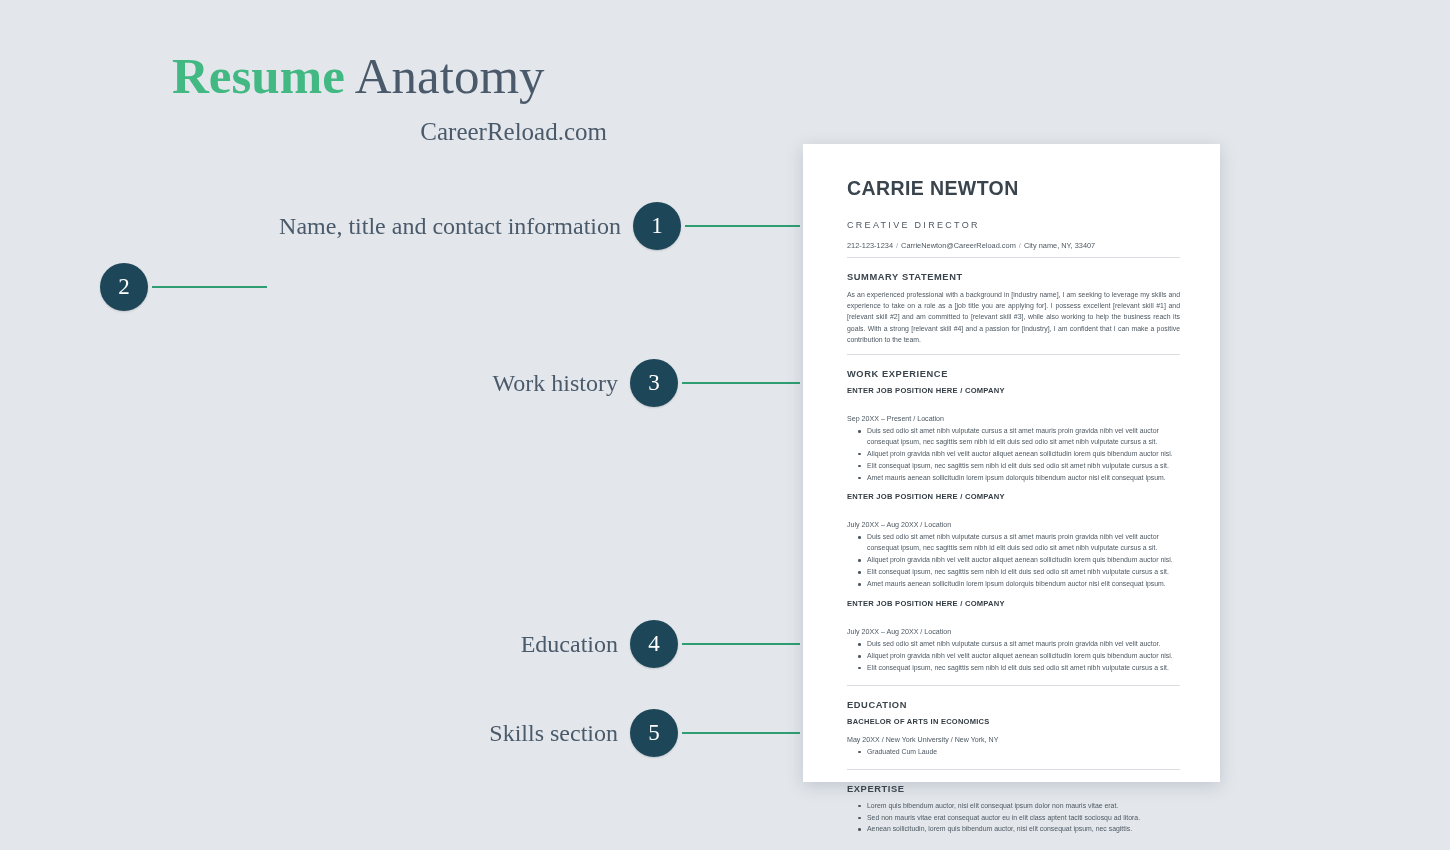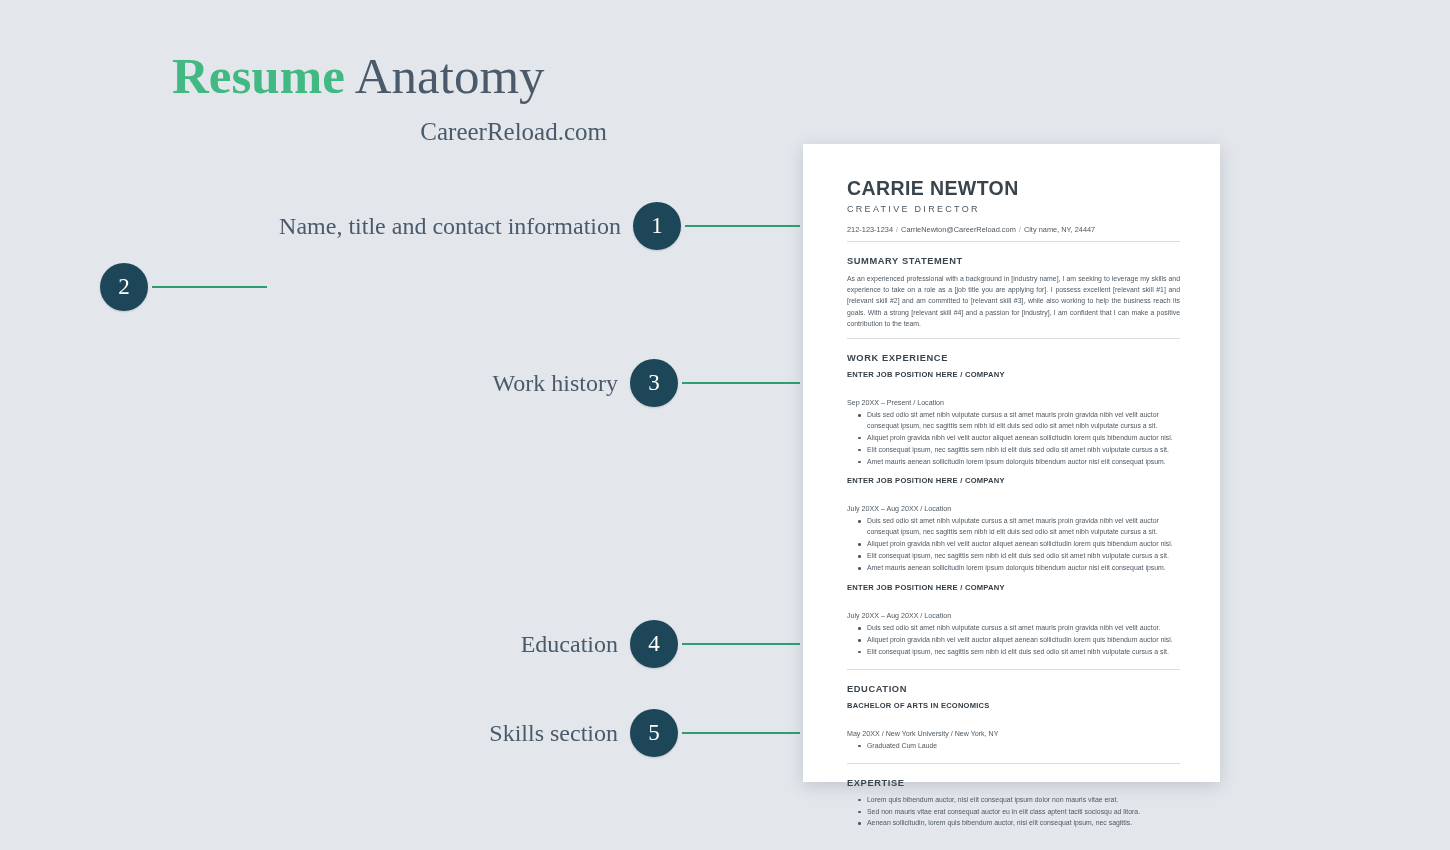--- a/index.html
+++ b/index.html
@@ -110,21 +110,21 @@
     font-size: 19.5px;
     font-weight: bold;
     letter-spacing: 0.4px;
     color: #3a444d;
     margin: 0;
   }
   .r-role {
     font-size: 9px;
     letter-spacing: 2.3px;
     color: #4d5861;
-    margin-top: 4px;
+    margin-top: 20px;
   }
   .r-contact {
     font-size: 7.4px;
     color: #4d5861;
     margin-top: 11px;
     padding-bottom: 7px;
     border-bottom: 1px solid #d9dde1;
   }
   .r-contact span.sep {
     color: #9aa3ab;
@@ -188,21 +188,21 @@
   .r-edu-degree {
     font-size: 7.5px;
     font-weight: bold;
     letter-spacing: 0.25px;
     color: #333c44;
     margin-top: 4px;
   }
   .r-edu-meta {
     font-size: 7.1px;
     color: #4d5861;
-    margin-top: 20px;
+    margin-top: 10px;
   }
 </style>
 </head>
 <body>
 
 <div class="title-block">
   <div class="main-title"><span class="accent">Resume</span><span class="rest"> Anatomy</span></div>
   <div class="subtitle">CareerReload.com</div>
 </div>
 
@@ -238,21 +238,21 @@
   </div>
 
 </div>
 
 <div class="resume">
 
   <div class="r-name">CARRIE NEWTON</div>
   <div class="r-role">CREATIVE DIRECTOR</div>
 
   <div class="r-contact">
-    <span>212-123-1234</span><span class="sep">/</span><span>CarrieNewton@CareerReload.com</span><span class="sep">/</span><span>City name, NY, 24447</span>
+    <span>212-123-1234</span><span class="sep">/</span><span>CarrieNewton@CareerReload.com</span><span class="sep">/</span><span>City name, NY, 33407</span>
   </div>
 
   <div class="r-section-title">SUMMARY STATEMENT</div>
   <div class="r-summary">As an experienced professional with a background in [industry name], I am seeking to leverage my skills and experience to take on a role as a [job title you are applying for]. I possess excellent [relevant skill #1] and [relevant skill #2] and am committed to [relevant skill #3], while also working to help the business reach its goals. With a strong [relevant skill #4] and a passion for [industry], I am confident that I can make a positive contribution to the team.</div>
 
   <div class="r-section-title">WORK EXPERIENCE</div>
 
   <div>
     <div class="r-job-title" style="margin-top:0;">ENTER JOB POSITION HERE / COMPANY</div>
     <div class="r-job-meta">Sep 20XX – Present / Location</div>

